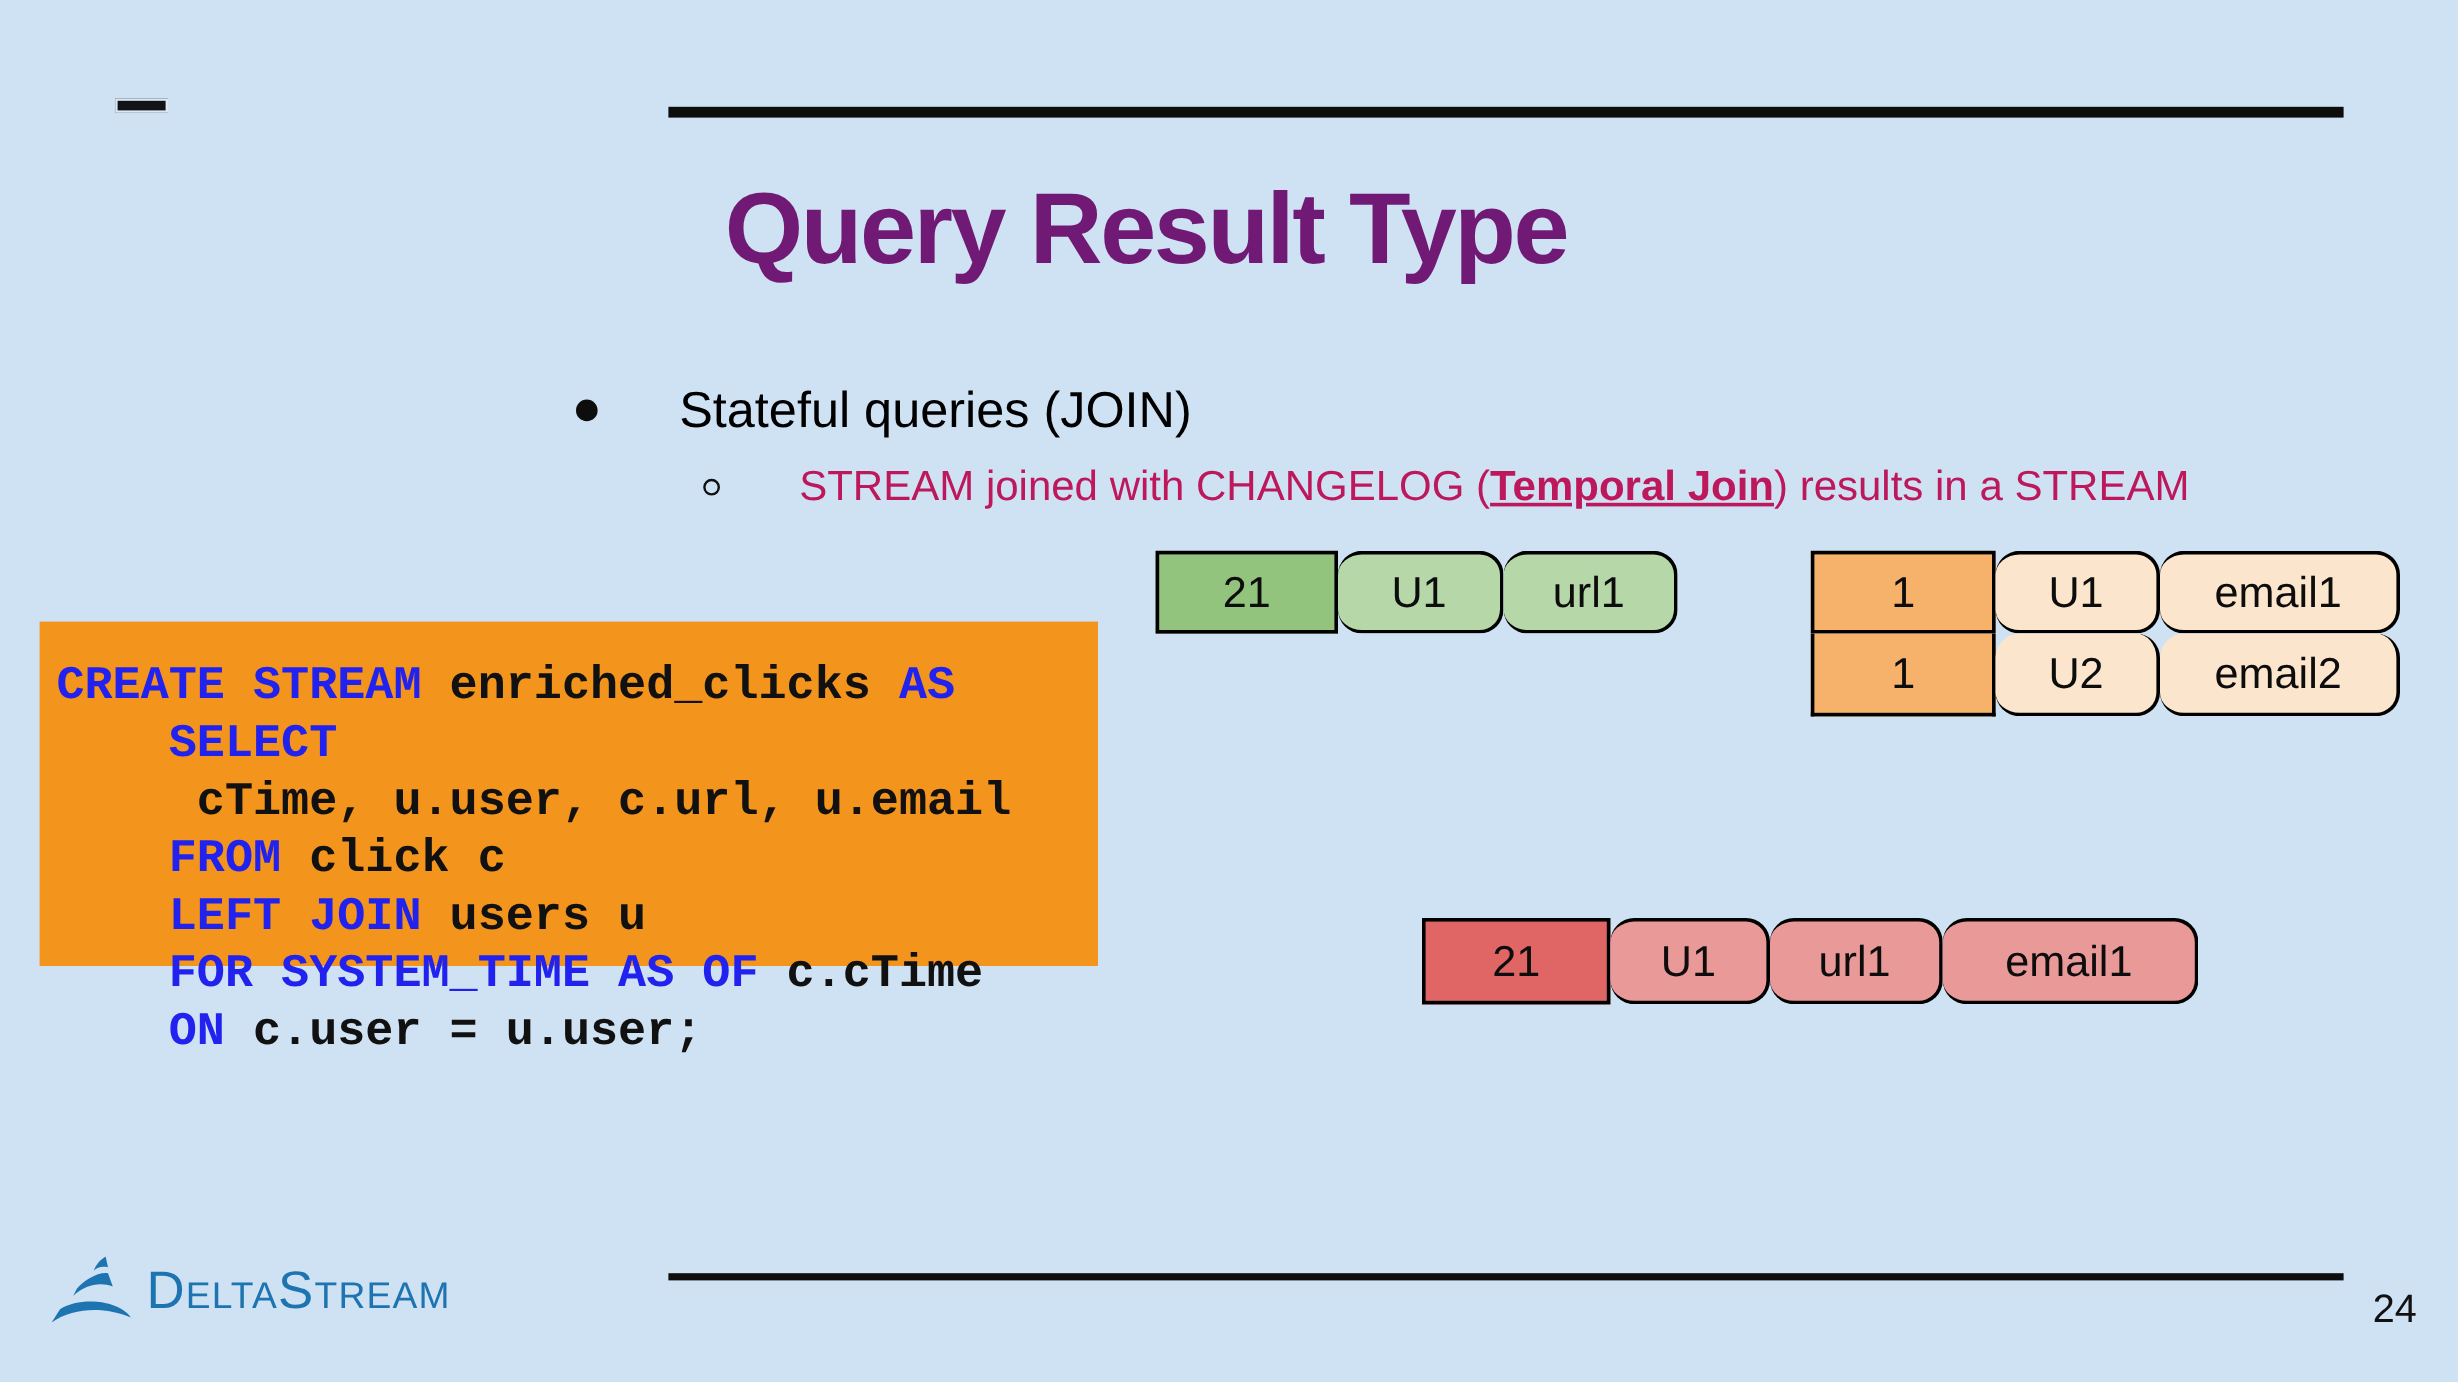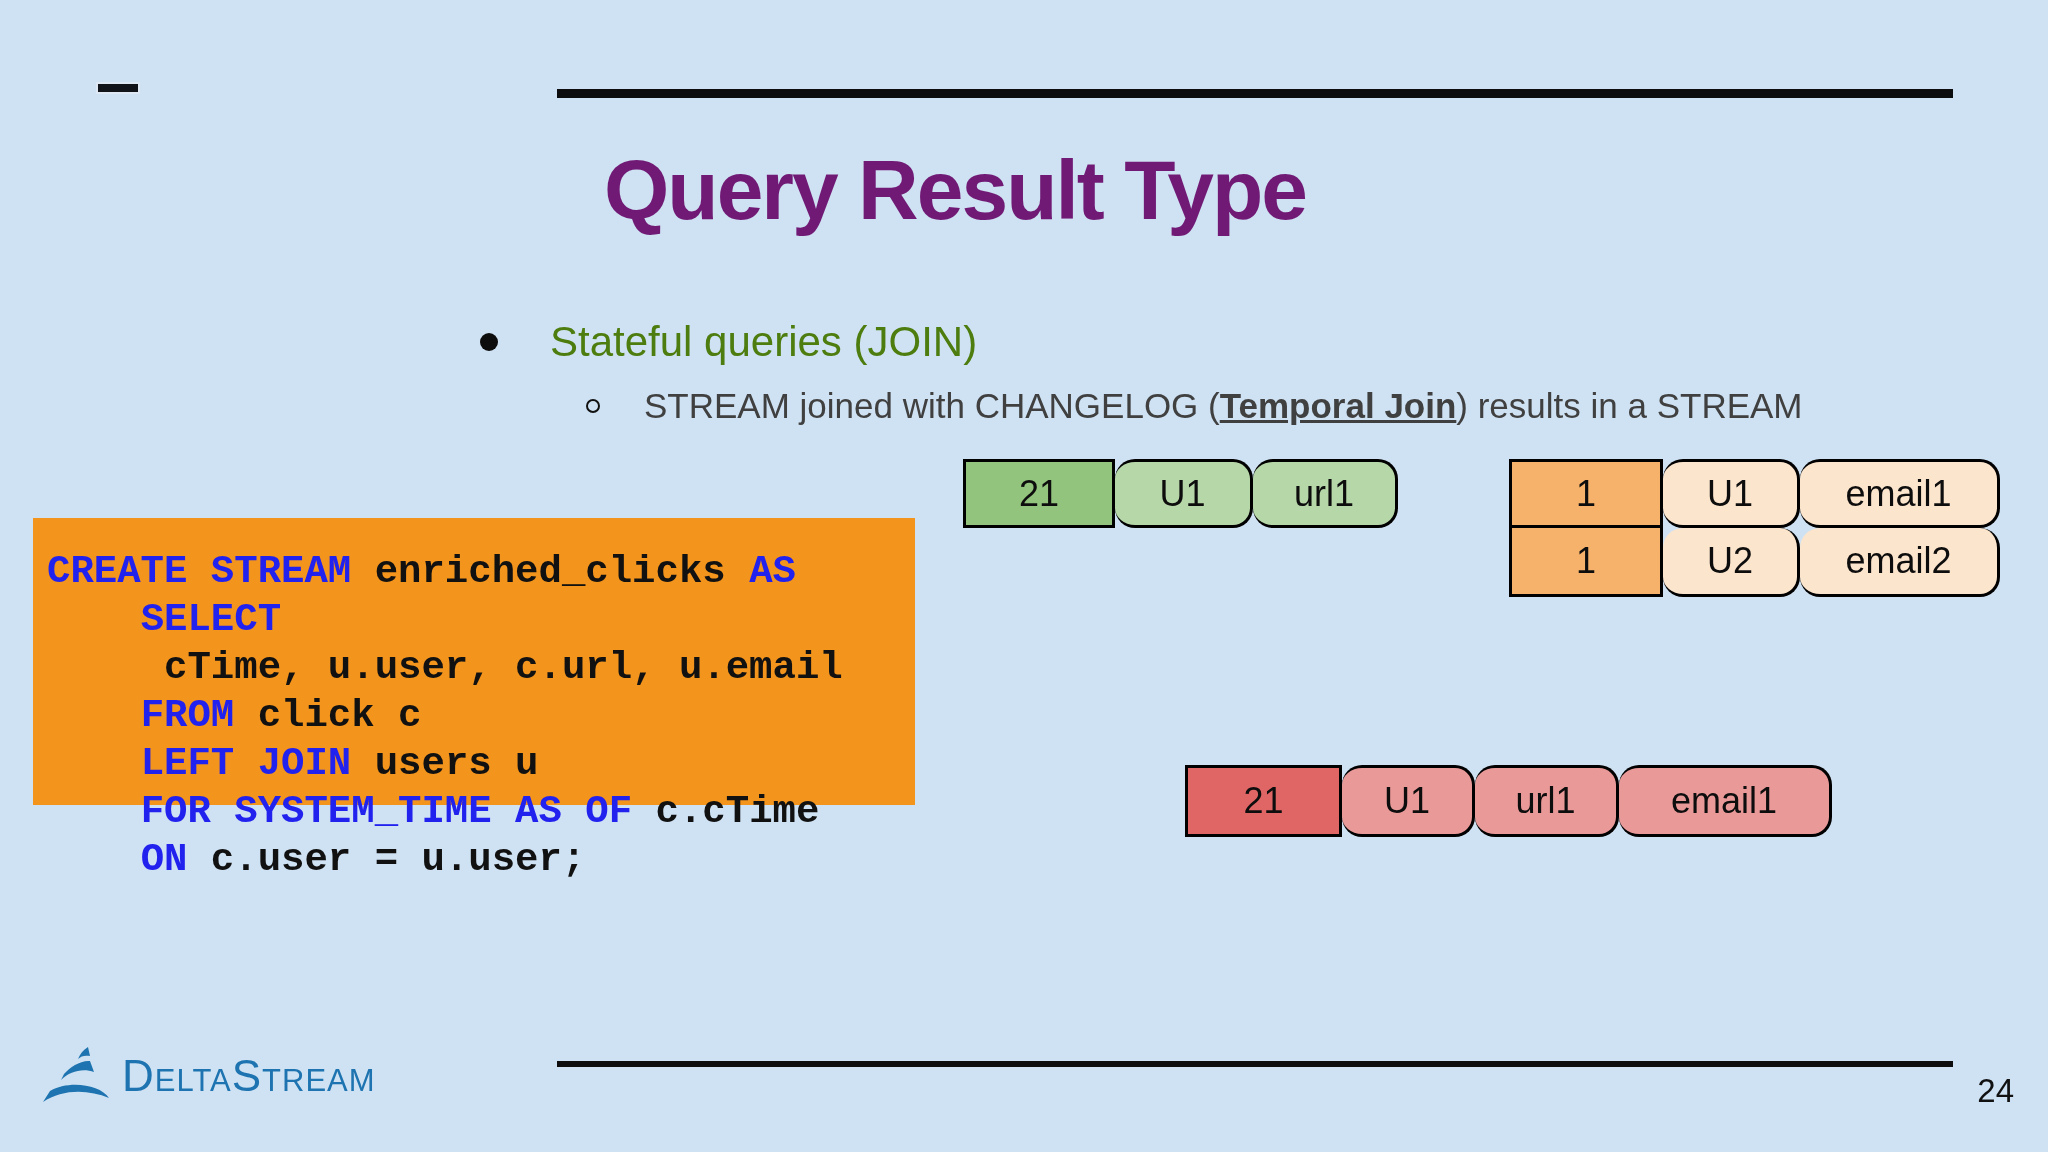--- a/index.html
+++ b/index.html
@@ -12,25 +12,25 @@
           background:#101418; border:2px solid #dde8f4; }
 
   .top-line { position:absolute; left:557px; top:89px; width:1396px; height:9px; background:#0d0d0d; }
   .bottom-line { position:absolute; left:557px; top:1061px; width:1396px; height:6px; background:#0d0d0d; }
 
   .title { position:absolute; left:558px; top:142px; font-size:84px; font-weight:800;
            letter-spacing:-2px; color:#701a75;margin-left:46px; }
 
   .bullet-l1 { position:absolute; left:480px; top:318px; display:flex; align-items:center; }
   .dot { width:18px; height:18px; border-radius:50%; background:#0d0d0d; margin-right:52px; }
-  .b1text { font-size:42px; color:#4d7c0f; }
+  .b1text { font-size:42px; color:#000000;margin-left:16px; }
 
   .bullet-l2 { position:absolute; left:586px; top:386px; display:flex; align-items:center; }
   .circ { width:14px; height:14px; border-radius:50%; border:2.5px solid #111; margin-right:44px; flex:none; }
-  .b2text { font-size:35px; color:#404040; white-space:nowrap; }
+  .b2text { font-size:35px; color:#be185d; white-space:nowrap;margin-left:22px; }
   .b2text .emph { font-weight:bold; text-decoration:underline; }
 
   .code { position:absolute; left:33px; top:518px; width:882px; height:287px;
           background:var(--code-bg); padding:30px 14px 0 14px;
           font-family:"Liberation Mono","DejaVu Sans Mono",monospace;
           font-weight:bold; font-size:39px; line-height:48px; white-space:pre; }
   .code .kw { color:var(--kw); }
   .code .pl { color:#111111; }
 
   .rtable { position:absolute; }

